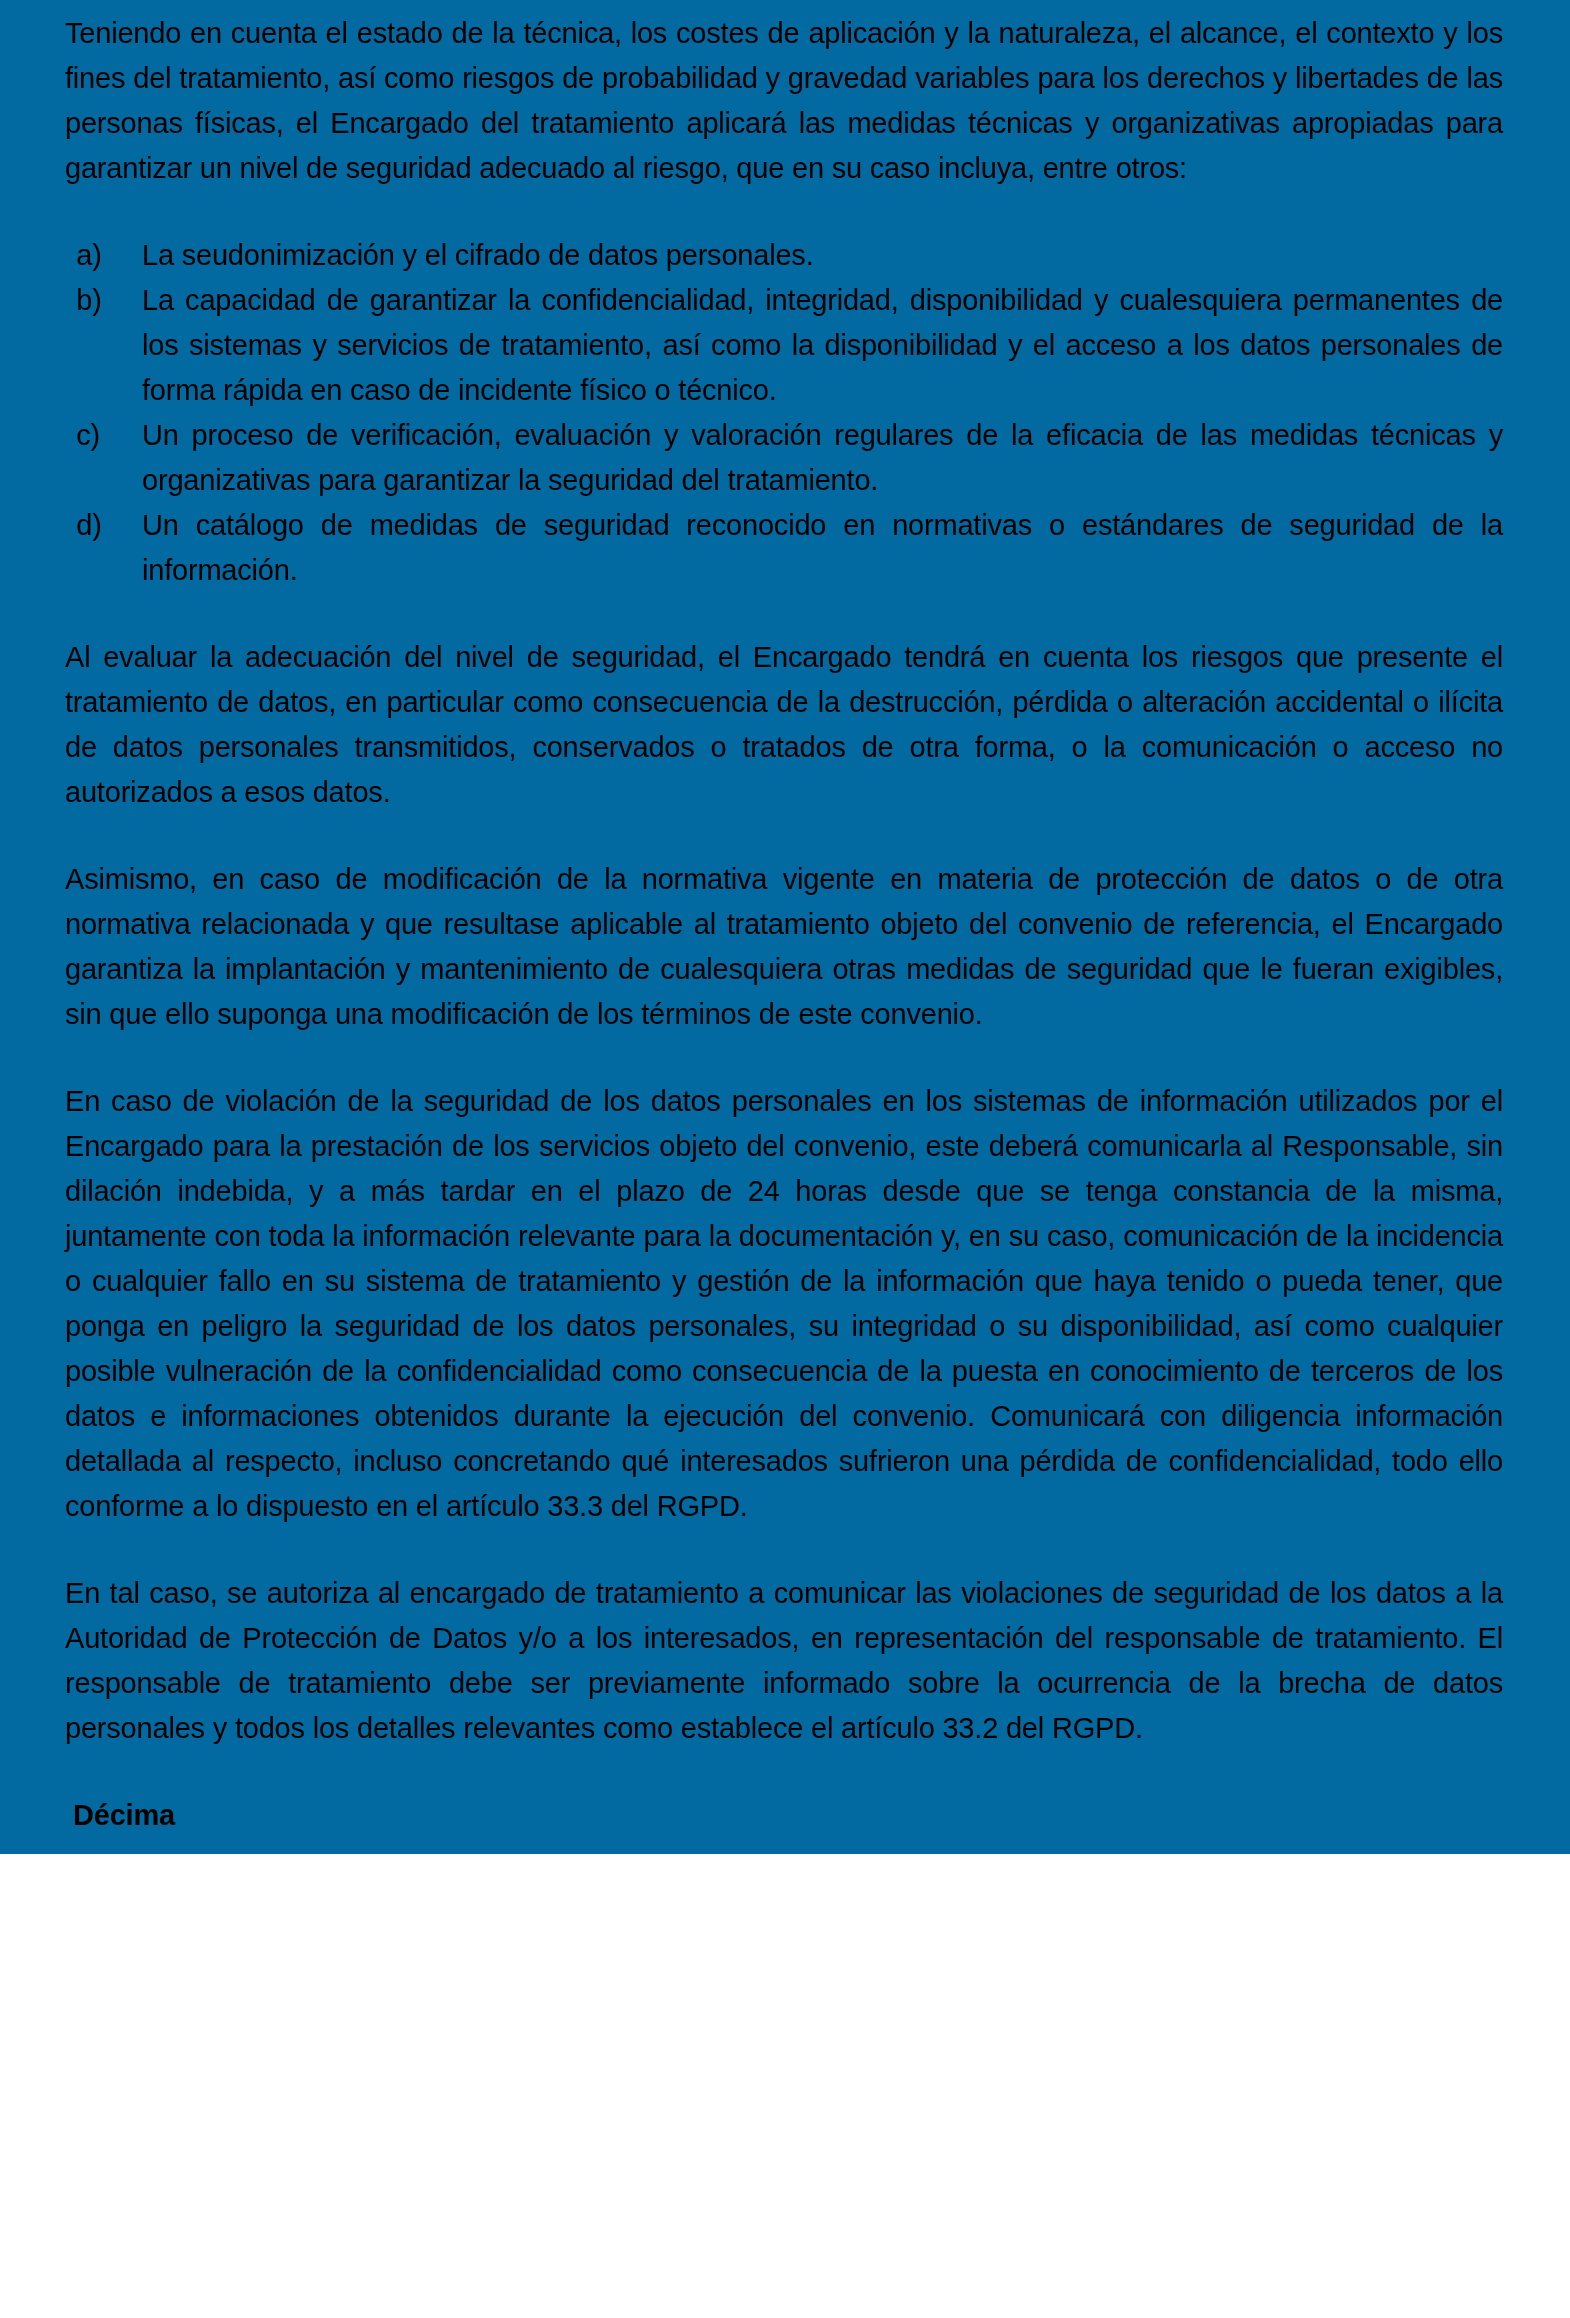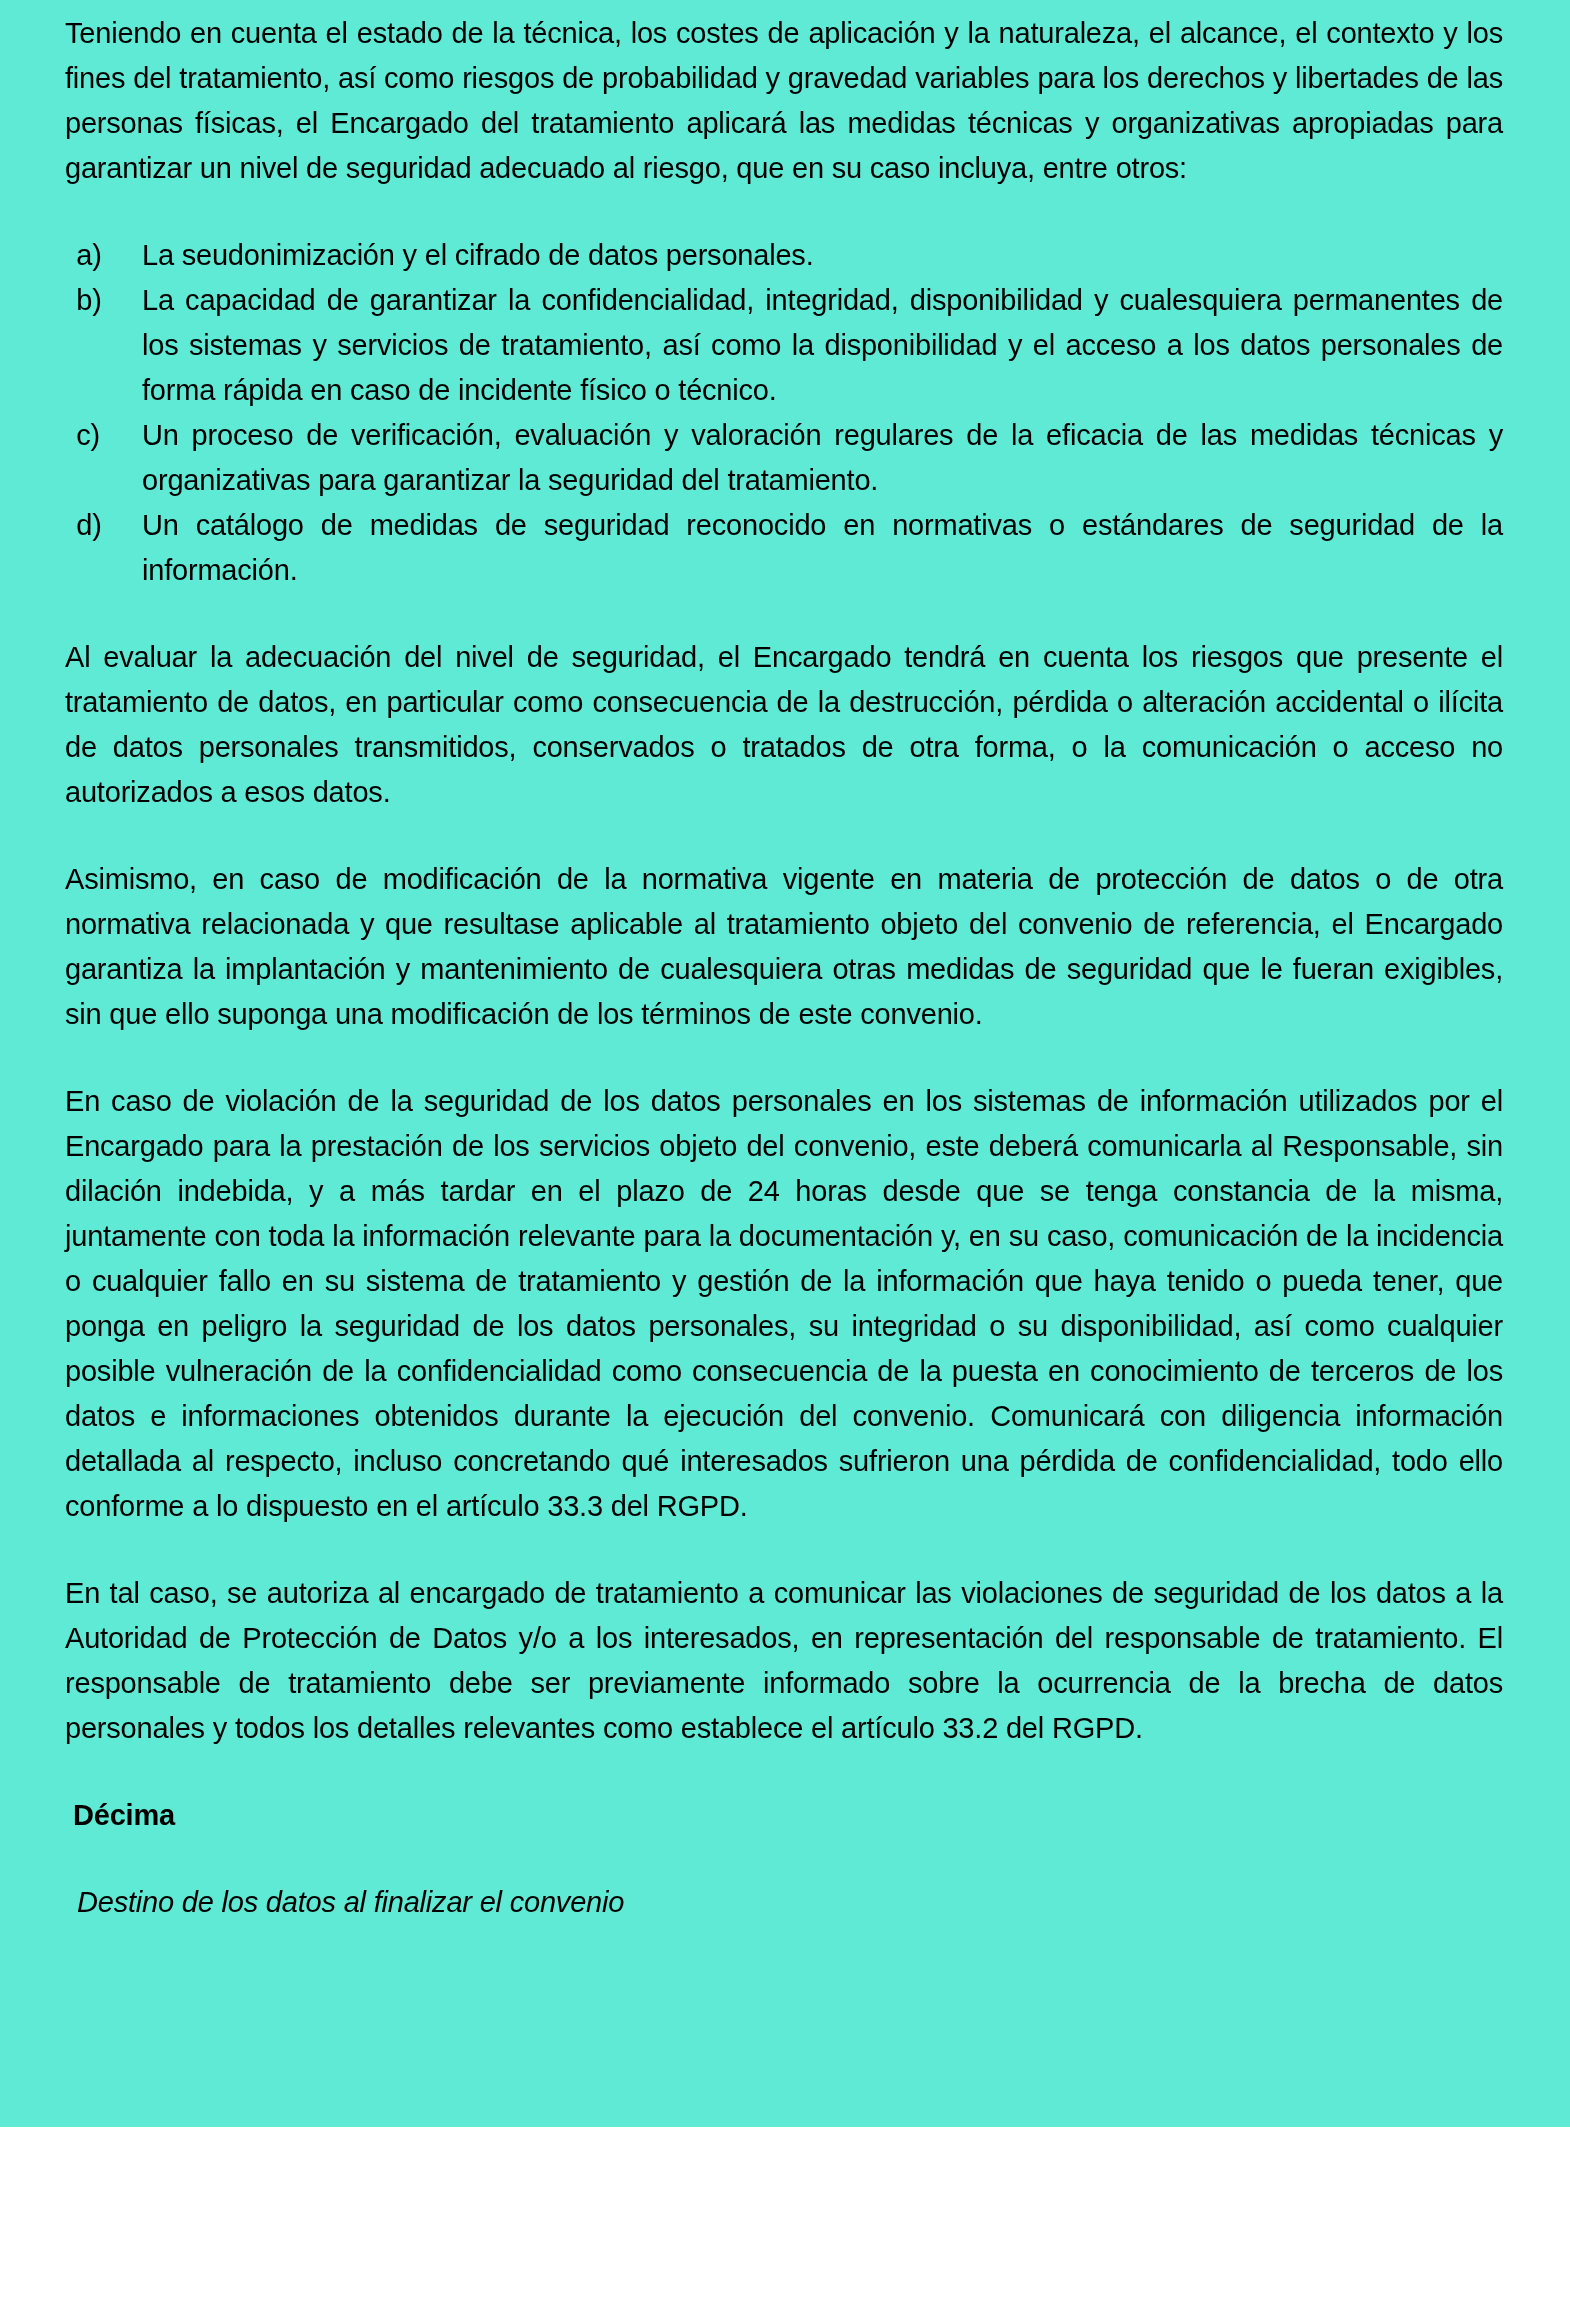--- a/index.html
+++ b/index.html
@@ -13,24 +13,24 @@
     height: 2319px;
     color: #000000;
     font-family: "Liberation Sans", "DejaVu Sans", sans-serif;
     font-size: 29px;
     line-height: 45px;
     letter-spacing: -0.2px;
   }
   .page {
     box-sizing: border-box;
     width: 1571px;
-    height: 2127px;
+    height: 1854px;
     padding: 10.5px 68px 0 65px;
     overflow: hidden;
-    background: #5eead4;
+    background: #0369a1;
   }
   .para {
     margin: 0 0 42px 0;
     text-align: justify;
   }
   .list {
     margin: 0 0 42px 0;
   }
   .li {
     display: flex;

